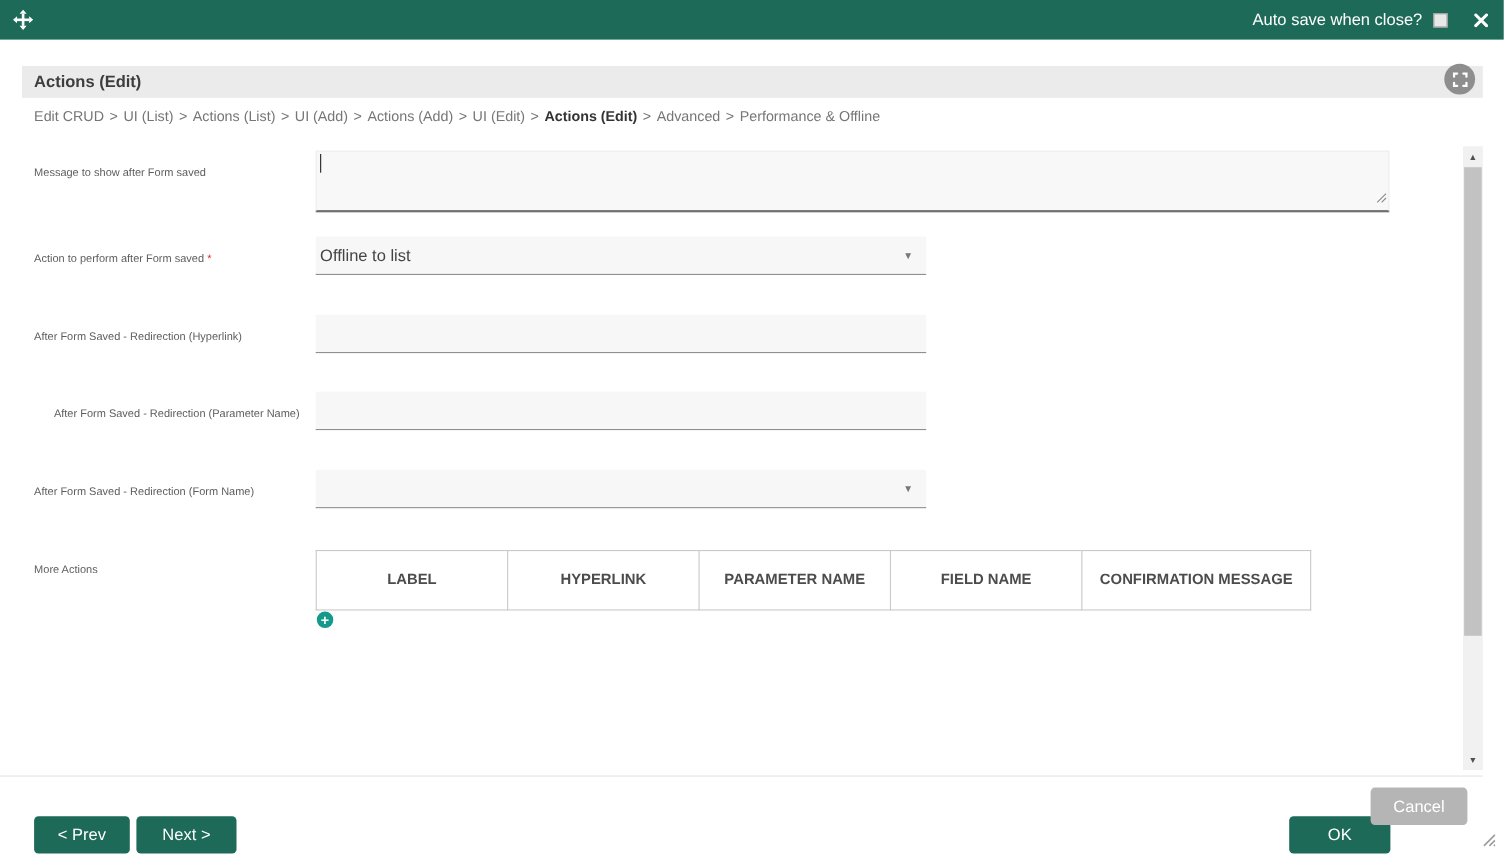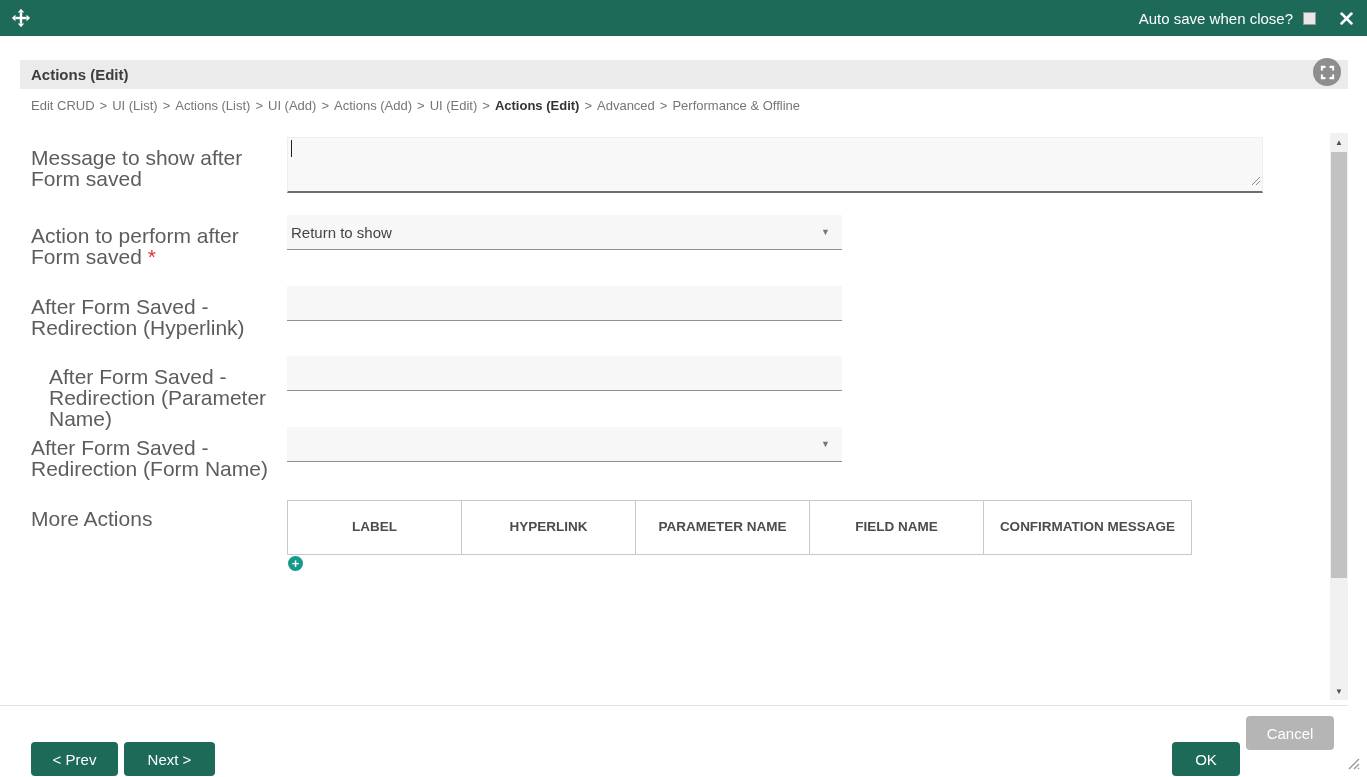--- a/index.html
+++ b/index.html
@@ -37,21 +37,21 @@
   .breadcrumb {
     position:absolute; top:98px; left:31px; font-size:13px; color:#767676;
     white-space:nowrap;
   }
   .crumb { cursor:pointer; }
   .crumb.active { font-weight:bold; color:#333; }
   .crumb-sep { margin:0 5px; color:#767676; }
   
   .field-label {
     position:absolute; left:31px; width:252px;
-    font-size:21px; line-height:21px; color:#5d5d5d;
+    font-size:10px; line-height:21px; color:#5d5d5d;
   }
   .req { color:#e03030; }
   .textarea-box {
     position:absolute; left:287px; top:137px; width:976px; height:56px;
     background:#f8f8f8; border:1px solid #eee; border-bottom:2px solid #6e6e6e;
     cursor:text;
   }
   .caret { position:absolute; left:3px; top:2px; width:1px; height:17px; background:#222; }
   .ta-grip { position:absolute; right:1px; bottom:1px; }
   .input-line {
@@ -108,21 +108,21 @@
   }
   .btn {
     position:absolute; top:716px; height:34px; border:none; border-radius:4px;
     color:#fff; font-size:15px; font-family:"Liberation Sans", sans-serif;
     cursor:pointer;
   }
   .btn-teal { background:#1d6a58;margin-top:26px; }
   .btn-gray { background:#b5b5b5; }
   .btn-prev { left:31px;  width:87px; }
   .btn-next { left:124px; width:91px; }
-  .btn-ok     { left:1172px; width:68px; }
+  .btn-ok     { left:1172px; width:92px; }
   .btn-cancel { left:1246px; width:88px; }
   .page-grip { position:absolute; left:1346px; top:756px; }
 </style>
 </head>
 <body>
 
 <div class="titlebar">
   <span style="cursor:move;display:flex;">
     <svg width="22" height="22" viewBox="0 0 24 24" fill="#fff">
       <path d="M12 2l3.5 4h-7L12 2zM12 22l-3.5-4h7L12 22zM2 12l4-3.5v7L2 12zM22 12l-4 3.5v-7L22 12z"></path>
@@ -165,21 +165,21 @@
       <path d="M10 2 L2 10 M10 6 L6 10" stroke="#8a8a8a" stroke-width="1"></path>
     </svg>
   </span>
 </div>
 
 <div class="field-label" style="top:225px;">
   <span>Action to perform after Form saved</span>
   <span class="req">*</span>
 </div>
 <div class="select-line" style="top:215px;">
-  <span>Return to show</span>
+  <span>Offline to list</span>
   <span class="select-arrow">▼</span>
 </div>
 
 <div class="field-label" style="top:296px;">After Form Saved - Redirection (Hyperlink)</div>
 <input class="input-line" style="top: 286px;" type="text" value="">
 
 <div class="field-label" style="top:366px;margin-left:18px;">After Form Saved - Redirection (Parameter Name)</div>
 <input class="input-line" style="top: 356px;" type="text" value="">
 
 <div class="field-label" style="top:437px;">After Form Saved - Redirection (Form Name)</div>

